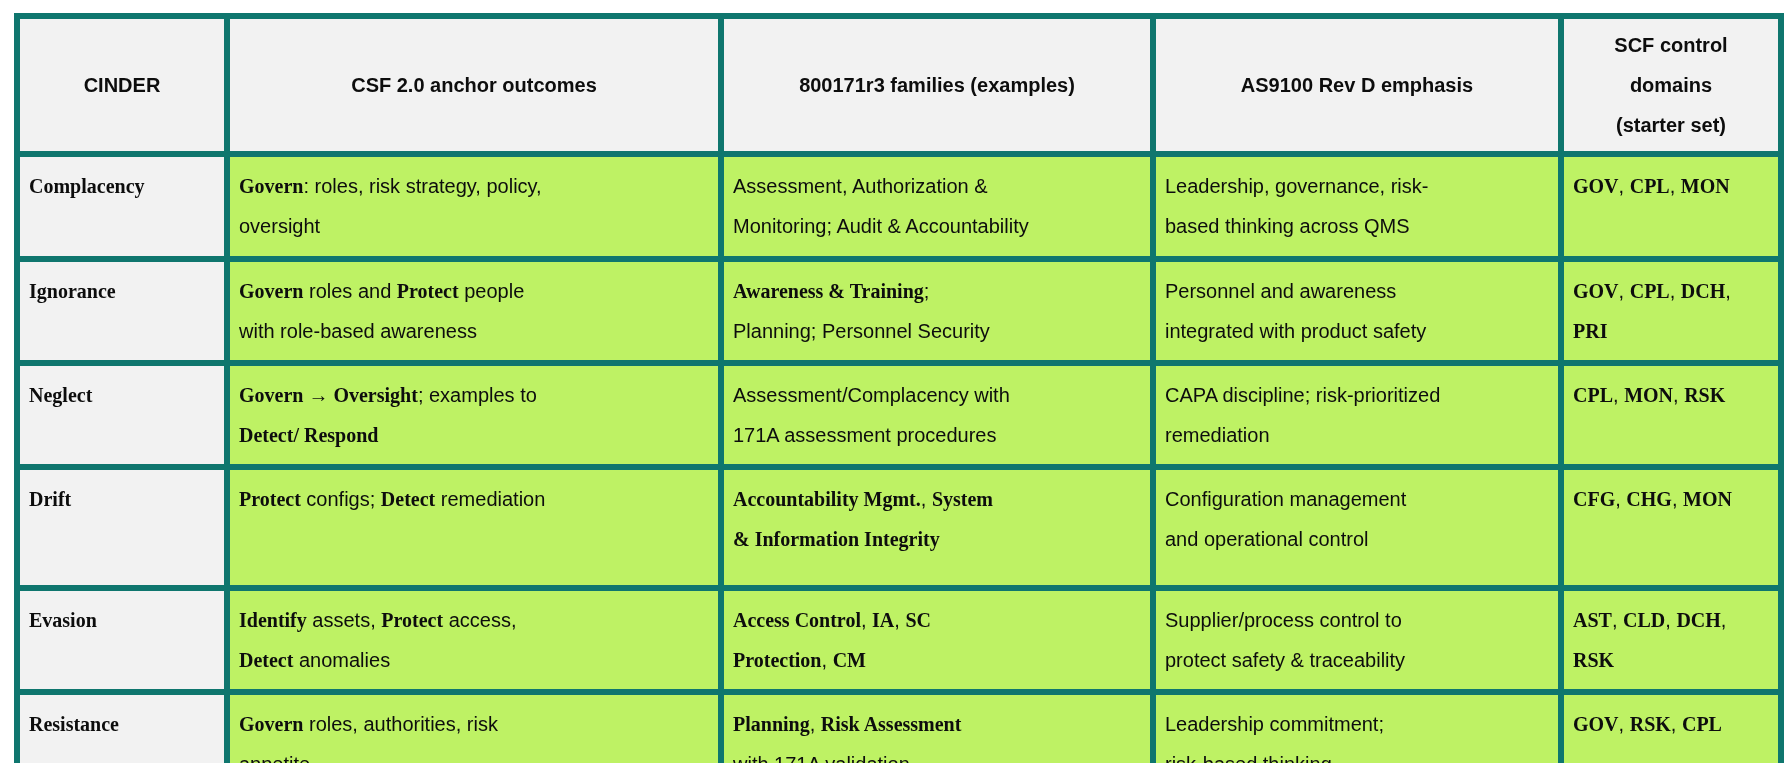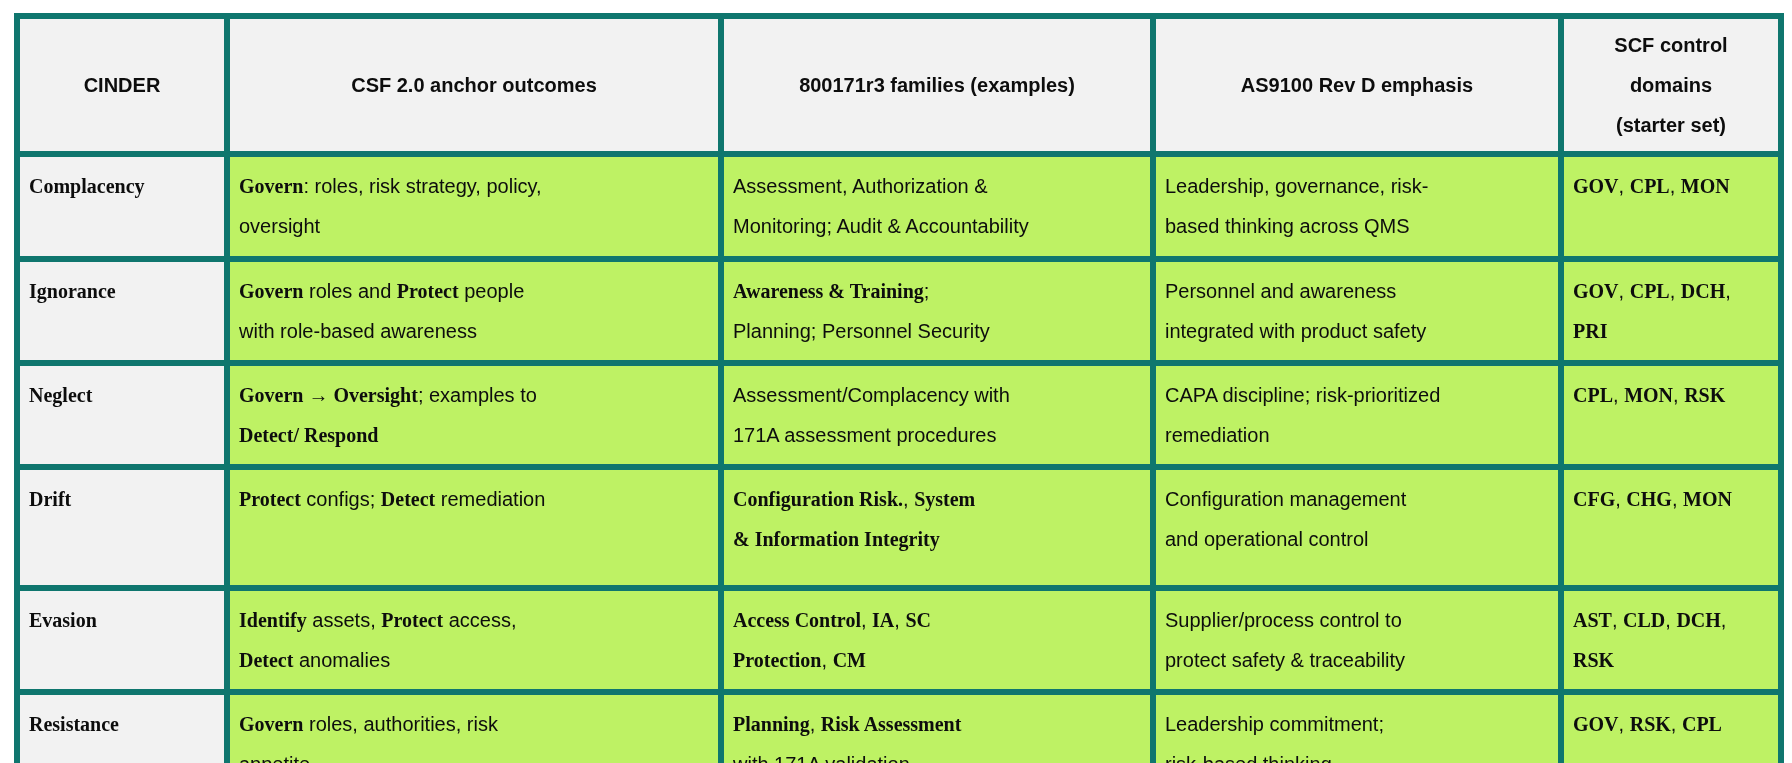--- a/index.html
+++ b/index.html
@@ -116,21 +116,21 @@
 </span><b>Detect/ Respond</b></td>
           <td><span>Assessment/Complacency with
 171A assessment procedures</span></td>
           <td><span>CAPA discipline; risk-prioritized
 remediation</span></td>
           <td><b>CPL</b><span>, </span><b>MON</b><span>, </span><b>RSK</b></td>
         </tr>
         <tr>
           <th><b>Drift</b></th>
           <td><b>Protect</b><span> configs; </span><b>Detect</b><span> remediation</span></td>
-          <td><b>Configuration Risk.</b><span>, </span><b>System
+          <td><b>Accountability Mgmt.</b><span>, </span><b>System
 &amp; Information Integrity</b></td>
           <td><span>Configuration management
 and operational control</span></td>
           <td><b>CFG</b><span>, </span><b>CHG</b><span>, </span><b>MON</b></td>
         </tr>
         <tr>
           <th><b>Evasion</b></th>
           <td><b>Identify</b><span> assets, </span><b>Protect</b><span> access,
 </span><b>Detect</b><span> anomalies</span></td>
           <td><b>Access Control</b><span>, </span><b>IA</b><span>, </span><b>SC

